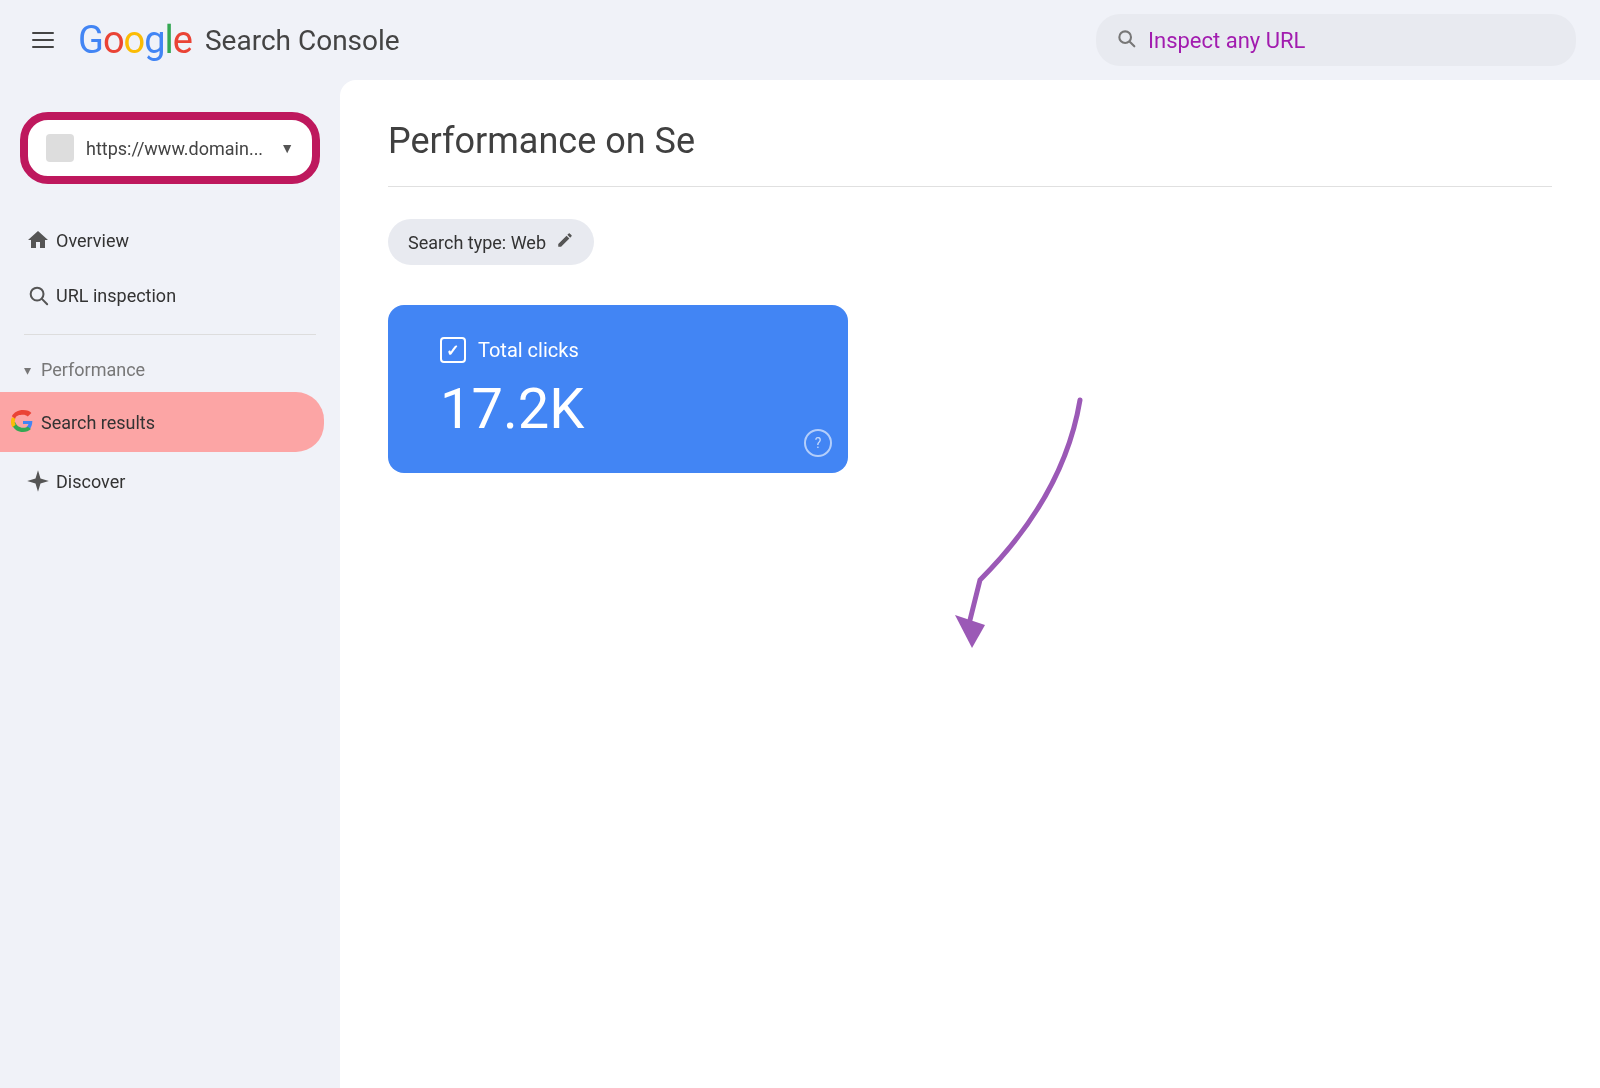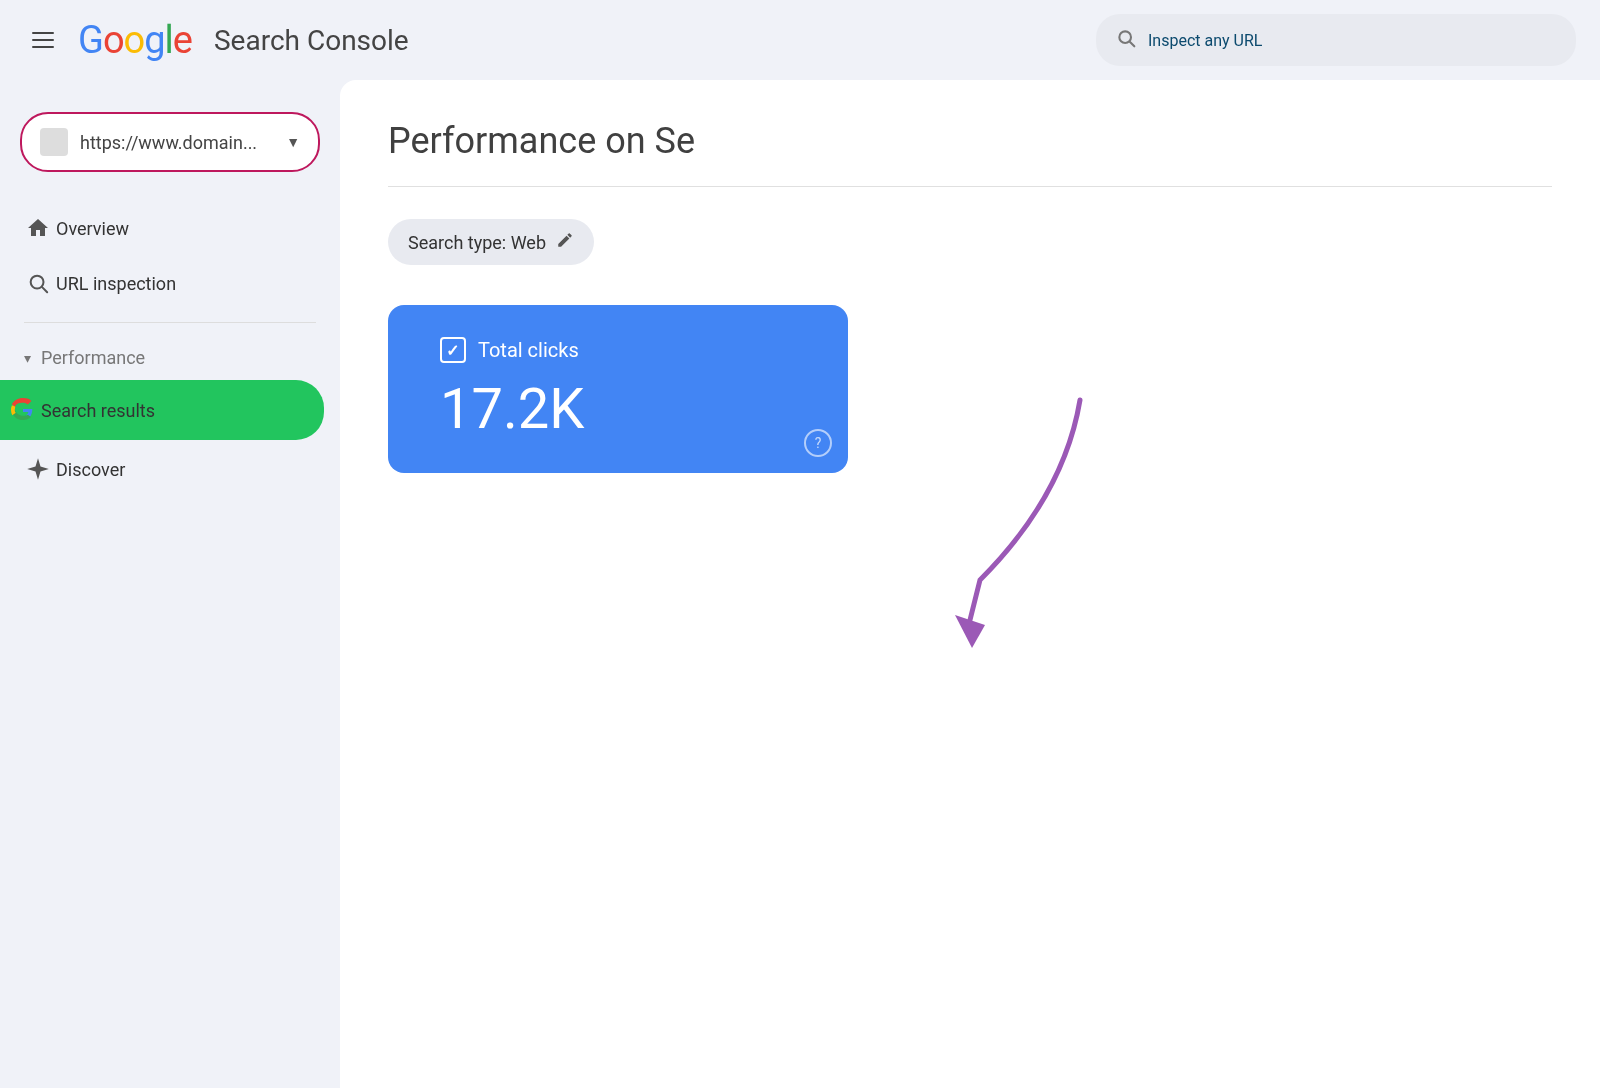--- a/index.html
+++ b/index.html
@@ -40,21 +40,21 @@
       display: block;
       width: 22px;
       height: 2px;
       background-color: #444;
       border-radius: 2px;
     }
 
     .logo-area {
       display: flex;
       align-items: center;
-      gap: 12px;
+      gap: 3px;
     }
 
     .google-logo {
       font-size: 38px;
       font-weight: 400;
       letter-spacing: -1px;
     }
 
     .google-logo .g { color: #4285F4; }
     .google-logo .o1 { color: #EA4335; }
@@ -84,42 +84,42 @@
       width: 480px;
       height: 52px;
     }
 
     .search-bar-header .search-icon {
       color: #777;
       font-size: 20px;
     }
 
     .search-bar-header .search-placeholder {
-      font-size: 16px;
-      color: #0c4a6e;
+      font-size: 22px;
+      color: #a21caf;
     }
 
     
     .main-layout {
       display: flex;
       flex: 1;
       overflow: hidden;
     }
 
     
     .sidebar {
       width: 340px;
       background-color: #f0f2f8;
       padding: 16px 0;
       flex-shrink: 0;
     }
 
     .property-selector {
       margin: 16px 20px 28px 20px;
-      border: 2px solid #be185d;
+      border: 8px solid #be185d;
       border-radius: 28px;
       padding: 14px 18px;
       display: flex;
       align-items: center;
       gap: 12px;
       background: white;
       cursor: pointer;
     }
 
     .property-favicon {
@@ -147,21 +147,21 @@
       gap: 4px;
       padding: 16px 24px;
       cursor: pointer;
       font-size: 18px;
       color: #333;
       border-radius: 0 28px 28px 0;
       margin-right: 16px;
     }
 
     .nav-item.active {
-      background-color: #22c55e;
+      background-color: #fca5a5;
       padding-left: 9px;
     }
 
     .nav-icon {
       font-size: 22px;
       color: #555;
       width: 28px;
       display: flex;
       align-items: center;
       justify-content: center;

